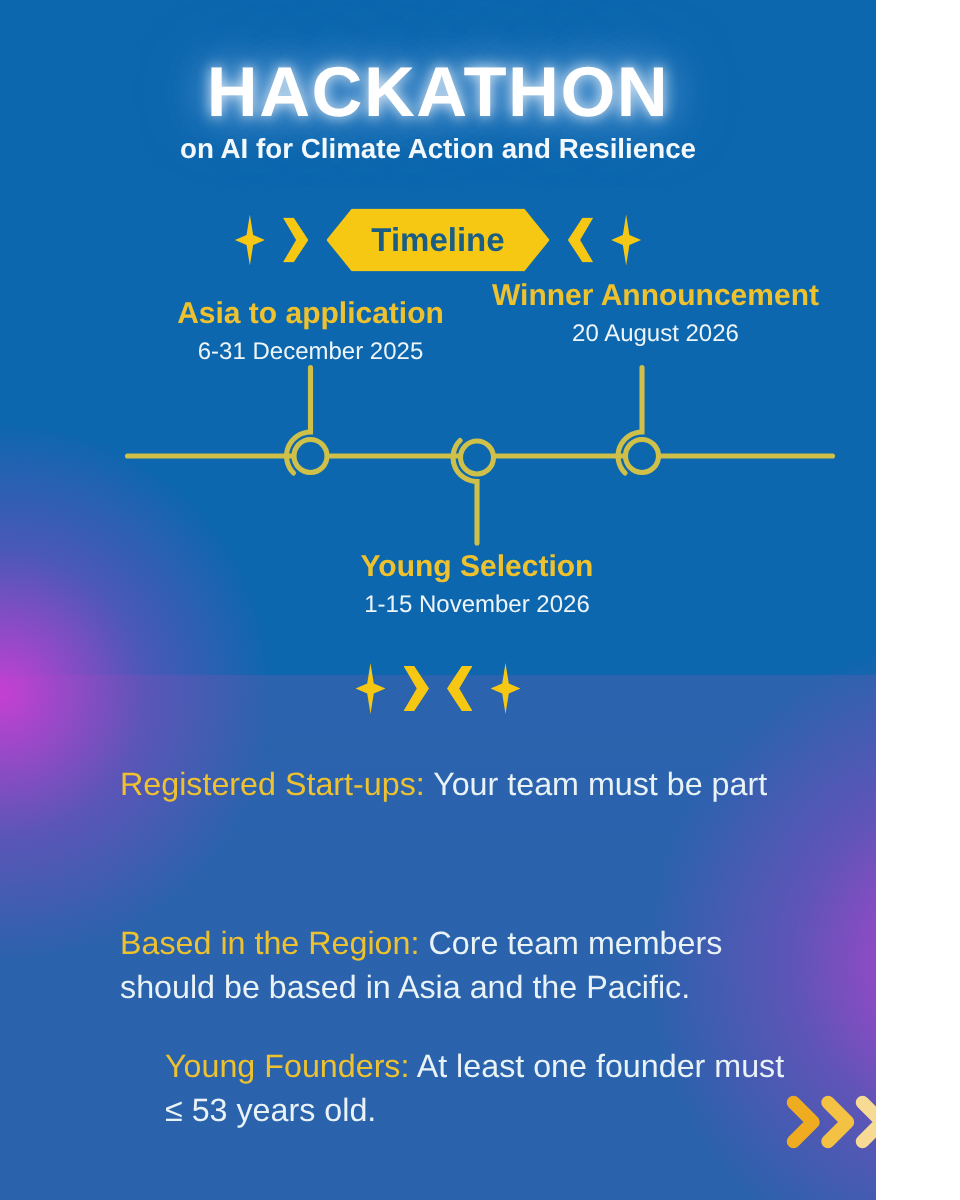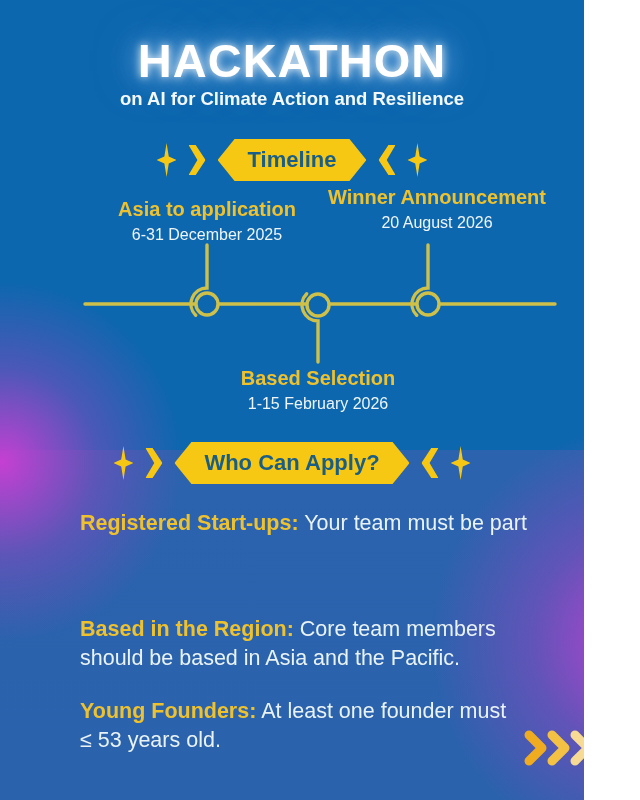--- a/index.html
+++ b/index.html
@@ -59,24 +59,24 @@
   .event .ev-label { font-size: 20px; font-weight: bold; color: #eec12f; line-height: 24px; }
   .event .ev-date  { font-size: 16px; color: #eef5f8; line-height: 27px; }
   .event-1 { top: 197px; left: 60px;  width: 294px; }
   .event-3 { top: 185px; left: 290px; width: 294px; }
   .event-2 { top: 366px; left: 171px; width: 294px; }
 
   .timeline-svg { position: absolute; top: 240px; left: 0; }
 
   
   .para { position: absolute; left: 80px; width: 500px; font-size: 21.5px; line-height: 28.5px; color: #e9f3f6; }
-  .para .heading { color: #eec12f; font-weight: bold; }
+  .para .heading { color: #eec12f; font-weight: normal; }
   .para-1 { top: 509px; }
   .para-2 { top: 615px; }
-  .para-3 { top: 697px; }
+  .para-3 { top: 697px; margin-left: 30px; }
 
   .next-chevrons { position: absolute; left: 522px; top: 729px; }
 </style>
 </head>
 <body>
 
 <div class="poster">
 
   <div class="title">HACKATHON</div>
   <div class="subtitle">on AI for Climate Action and Resilience</div>
@@ -91,43 +91,42 @@
 
   <div class="event event-1">
     <div class="ev-label">Asia to application</div>
     <div class="ev-date">6-31 December 2025</div>
   </div>
   <div class="event event-3">
     <div class="ev-label">Winner Announcement</div>
     <div class="ev-date">20 August 2026</div>
   </div>
   <div class="event event-2">
-    <div class="ev-label">Based Selection</div>
-    <div class="ev-date">1-15 February 2026</div>
+    <div class="ev-label">Young Selection</div>
+    <div class="ev-date">1-15 November 2026</div>
   </div>
 
   <svg class="timeline-svg" width="640" height="180" viewBox="0 0 640 180">
     <g stroke="#cfc04a" stroke-width="3.4" fill="none" stroke-linecap="round">
       <line x1="85" y1="64" x2="555" y2="64"></line>
 
       <path d="M207,5 V48 A16,16 0 0 0 195.7,75.3"></path>
 
       <path d="M428,5 V48 A16,16 0 0 0 416.7,75.3"></path>
 
       <path d="M318,122 V81 A16,16 0 0 1 306.7,53.7"></path>
       <circle cx="207" cy="64" r="11" fill="#0d67ae"></circle>
       <circle cx="318" cy="65" r="11" fill="#0d67ae"></circle>
       <circle cx="428" cy="64" r="11" fill="#0d67ae"></circle>
     </g>
   </svg>
 
   <div class="banner" style="top:442px;">
     <span class="deco-star"></span>
     <span class="deco-chevron"></span>
-    <span class="ribbon">Who Can Apply?</span>
     <span class="deco-chevron flip"></span>
     <span class="deco-star"></span>
   </div>
 
   <div class="para para-1">
     <div><span class="heading">Registered Start-ups:</span> <span>Your team must be part</span></div>
   </div>
 
   <div class="para para-2">
     <div><span class="heading">Based in the Region:</span> <span>Core team members</span></div>

